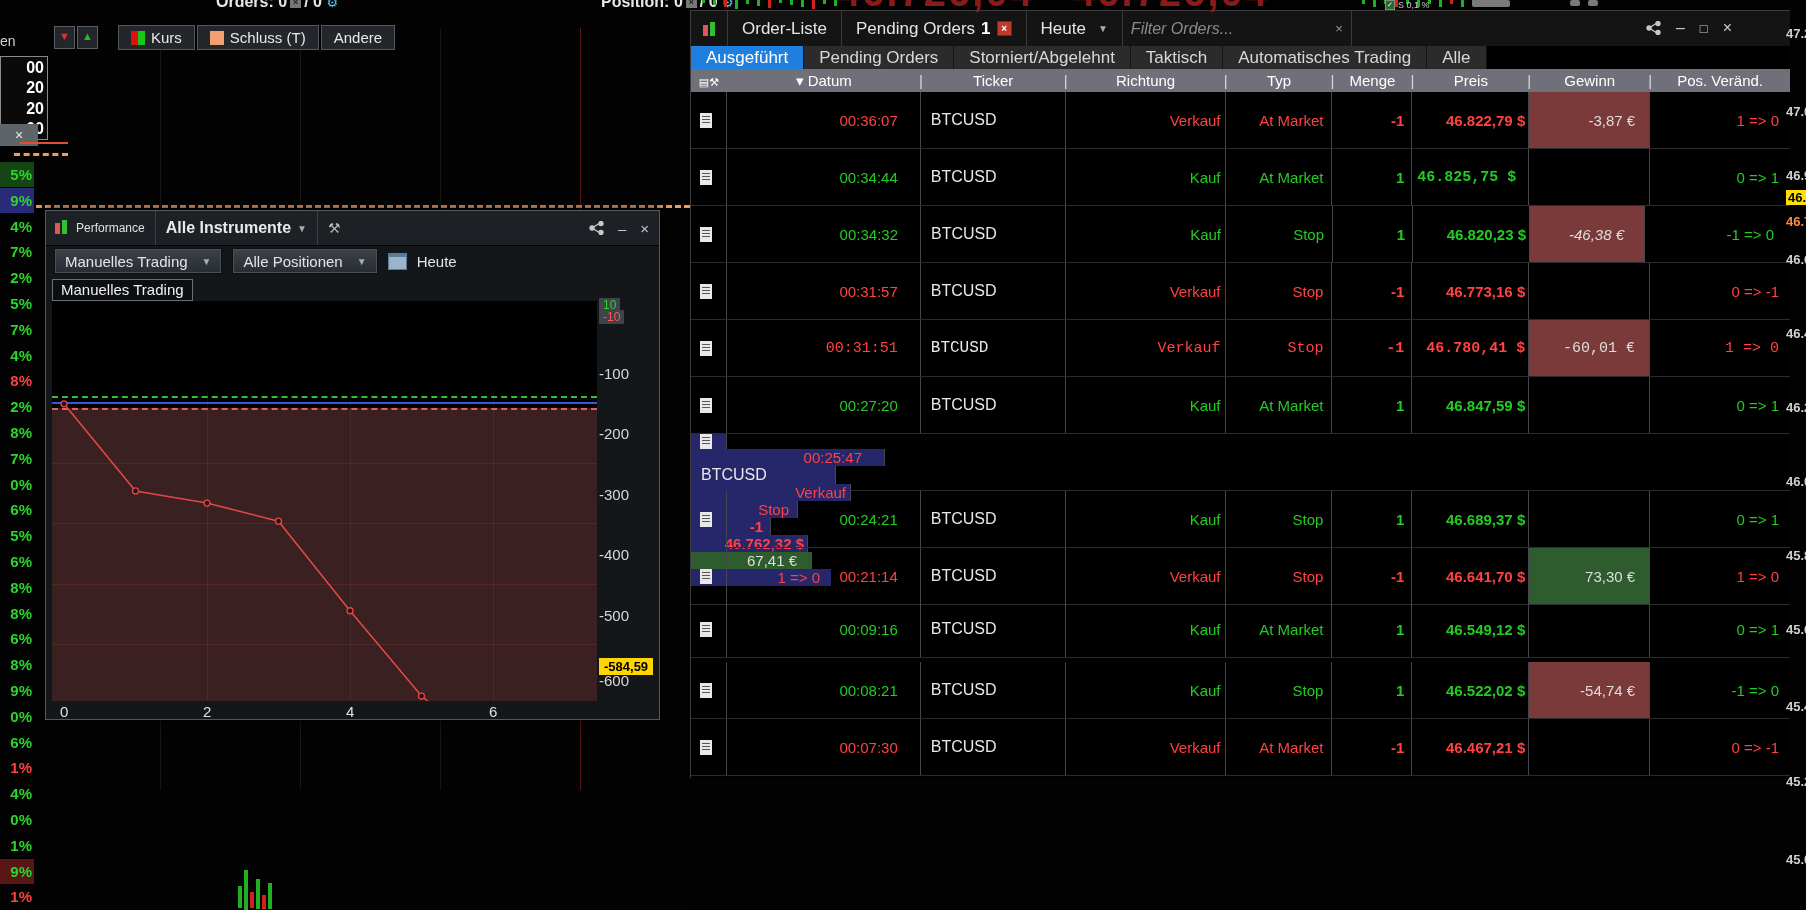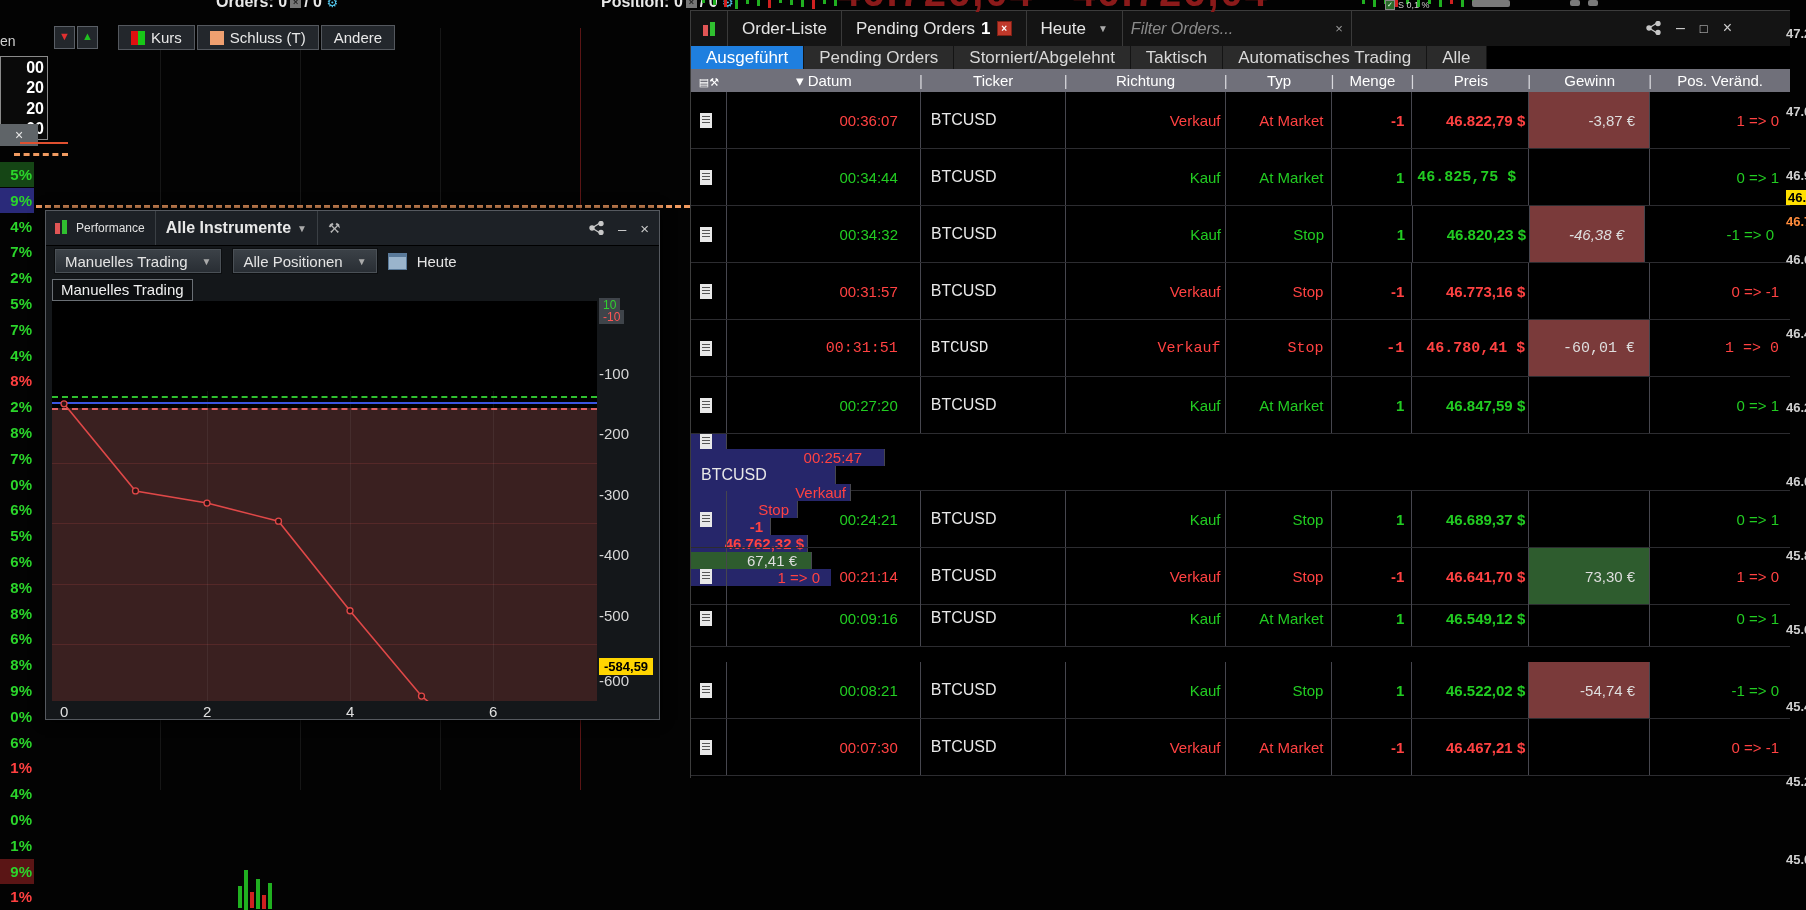--- a/index.html
+++ b/index.html
@@ -477,21 +477,21 @@
           </div>
           <div class="cell r c-red" style="width: 194px; padding-right: 22px;">00:21:14</div>
           <div class="cell c-white" style="width: 145px; padding-left: 10px; font-size: 16px;">BTCUSD</div>
           <div class="cell r c-red" style="width: 160px; padding-right: 4px;">Verkauf</div>
           <div class="cell r c-red" style="width: 107px; padding-right: 8px;">Stop</div>
           <div class="cell r bold c-red" style="width: 80px; padding-right: 7px;">-1</div>
           <div class="cell r bold c-red" style="width: 117px; padding-right: 3px;">46.641,70 $</div>
           <div class="cell r gewinn-cell gbg-green" style="width: 121px; padding-right: 14px;">73,30 €</div>
           <div class="cell r c-red" style="width: 140px; padding-right: 11px; border-right: none;">1 =&gt; 0</div>
         </div>
-        <div class="orow" style="top: 498px;">
+        <div class="orow" style="top: 509px;">
           <div class="cell" style="width: 36px;">
             <span class="doc-icon"></span>
           </div>
           <div class="cell r c-green" style="width: 194px; padding-right: 22px;">00:09:16</div>
           <div class="cell c-white" style="width: 145px; padding-left: 10px; font-size: 16px;">BTCUSD</div>
           <div class="cell r c-green" style="width: 160px; padding-right: 4px;">Kauf</div>
           <div class="cell r c-green" style="width: 107px; padding-right: 8px;">At Market</div>
           <div class="cell r bold c-green" style="width: 80px; padding-right: 7px;">1</div>
           <div class="cell r bold c-green" style="width: 117px; padding-right: 3px;">46.549,12 $</div>
           <div class="cell r gewinn-cell" style="width: 121px; padding-right: 14px;"></div>

